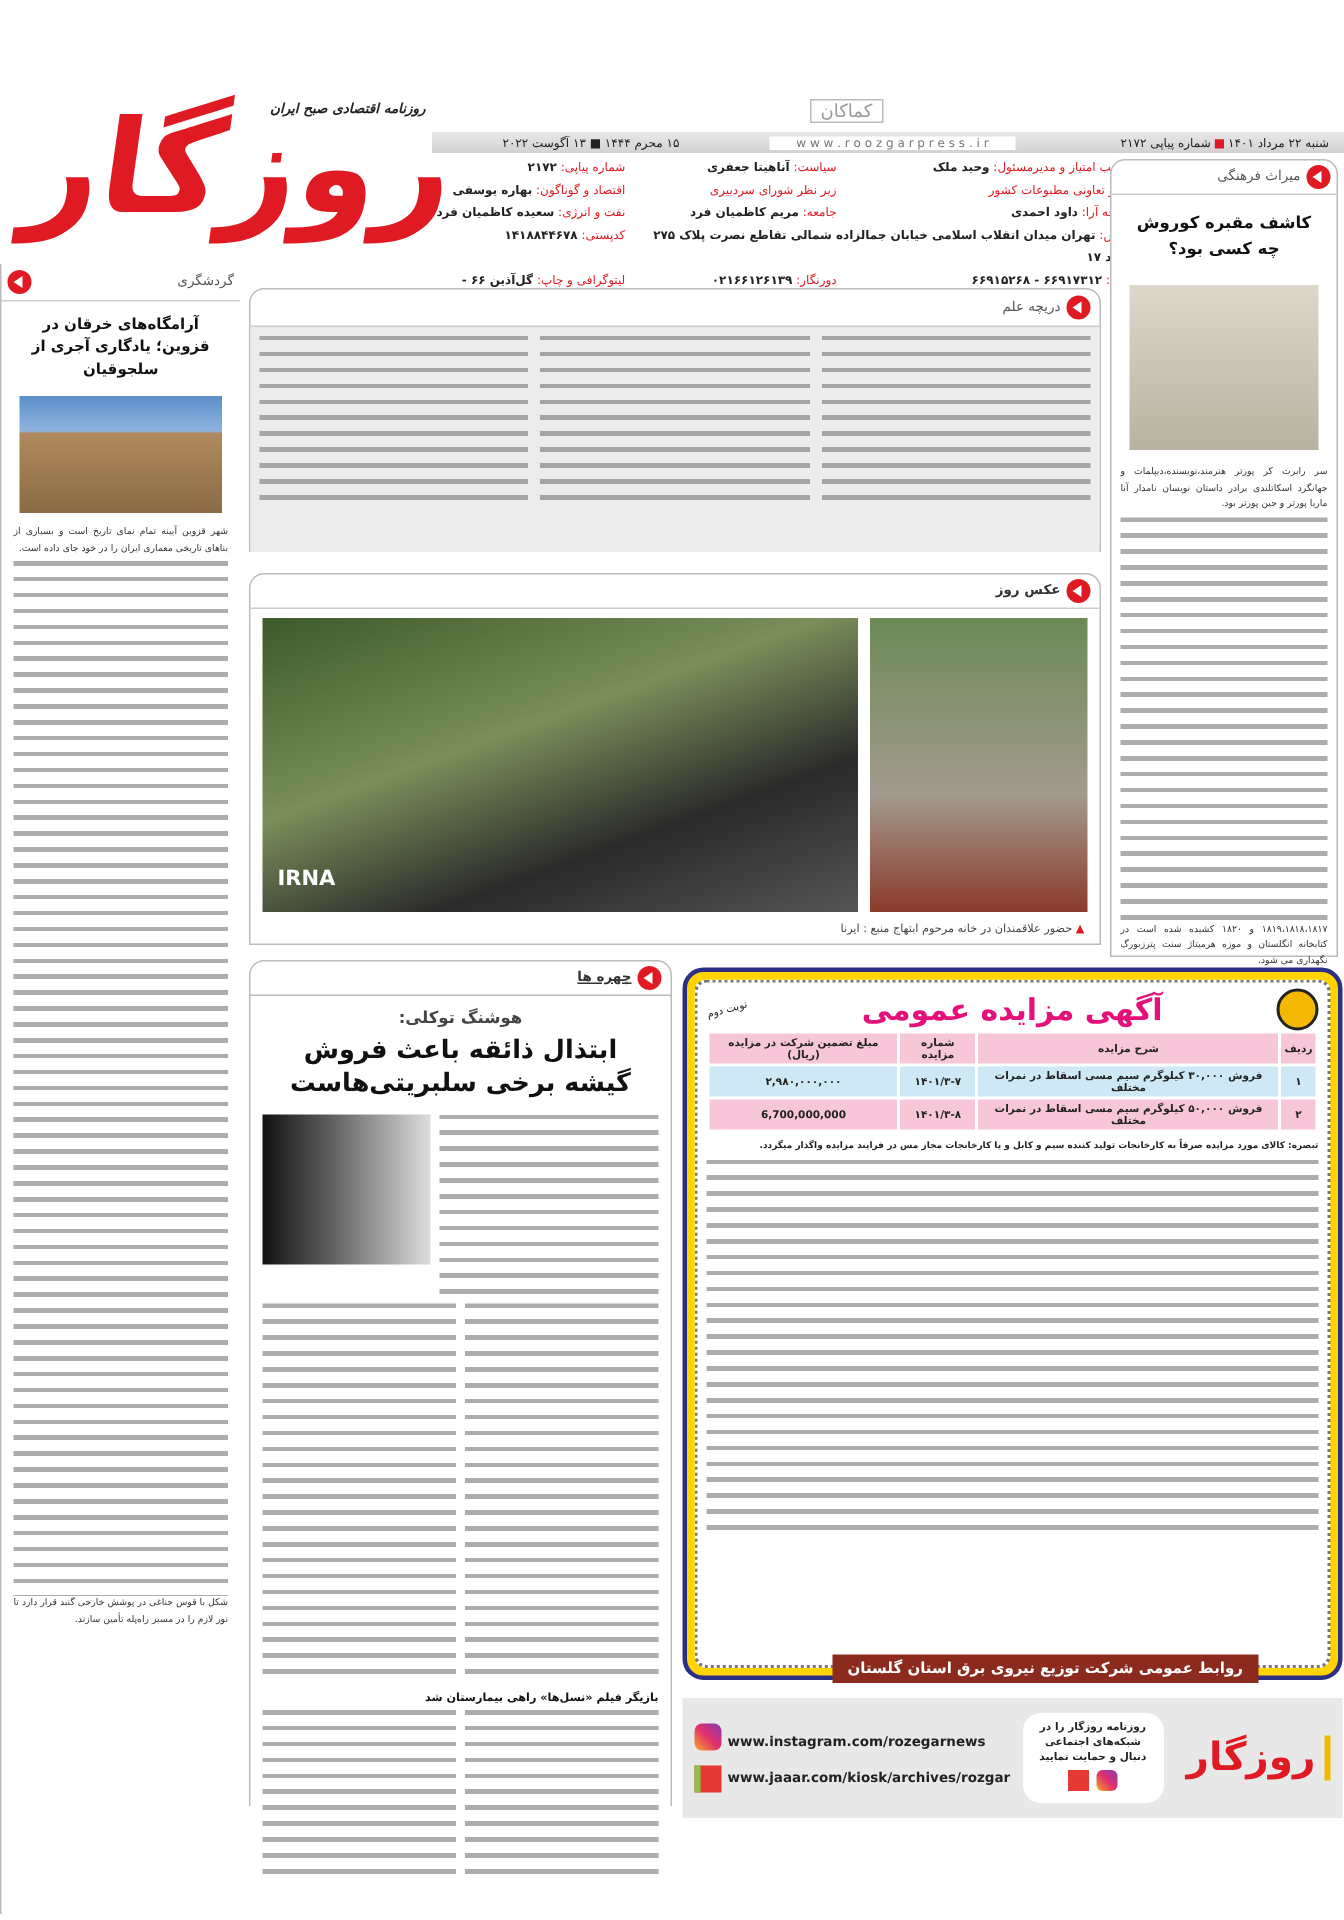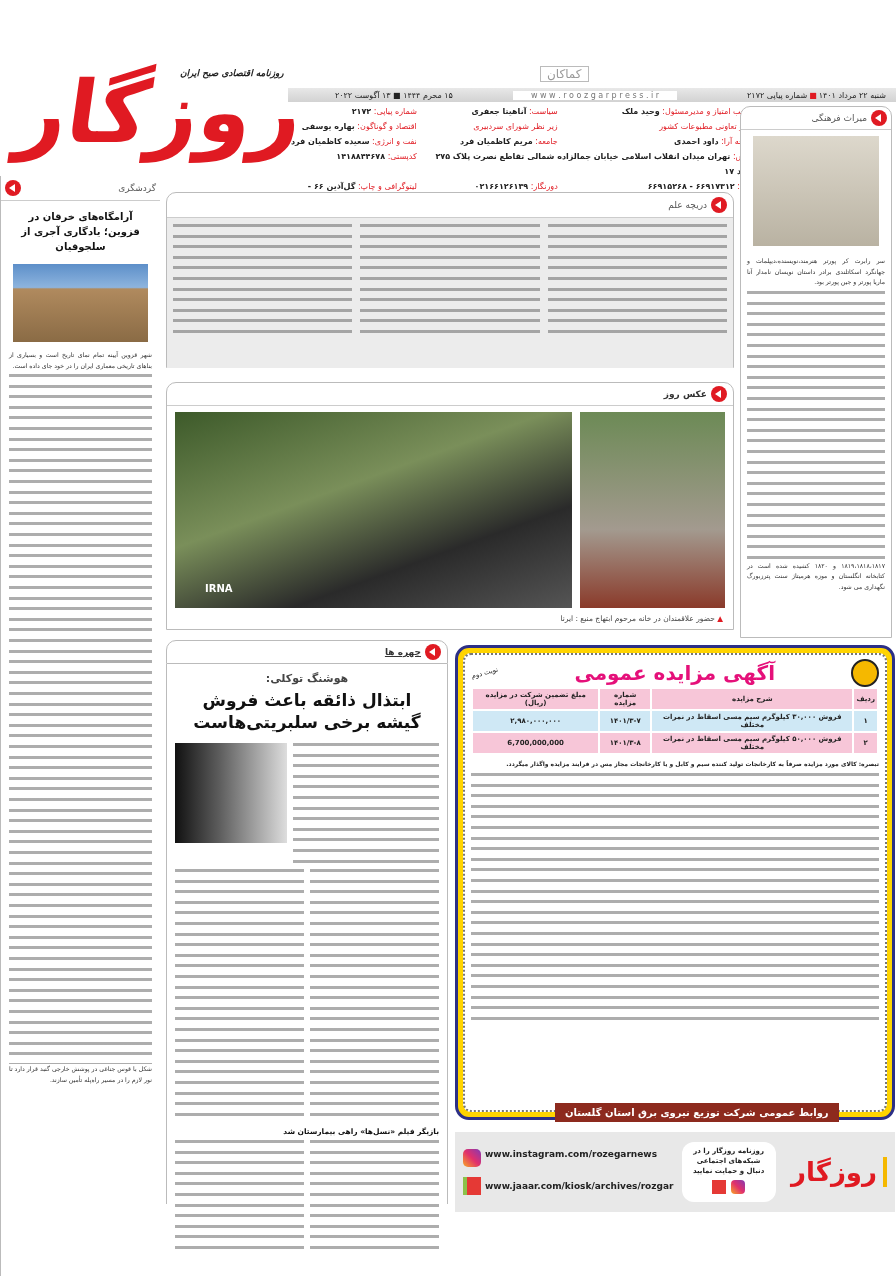--- a/index.html
+++ b/index.html
@@ -61,20 +61,21 @@
       <div><span class="lbl">لیتوگرافی و چاپ:</span> <b>گل‌آذین ۶۶ - ۶۶۷۹۱۳۶۵</b></div>
     </div>
   </div>
 </div>
 
 <div class="abs panel" style="left:740px;top:106px;width:152px;height:532px;">
   <div class="sec-head" style="padding:3px 4px;border-bottom:1px solid #ccc;">
     <span class="bullet"></span>
     <span>میراث فرهنگی</span>
   </div>
+  <div class="headline" style="font-size:11px;line-height:17px;padding:10px 14px;">کاشف مقبره کوروش چه کسی بود؟</div>
   <div class="photo" style="margin:6px 12px;height:110px;background:linear-gradient(#ddd8cc,#b9b2a2);"></div>
   <div class="txt" style="padding:4px 6px;height:330px;">
     <span>سر رابرت کر پورتر هنرمند،نویسنده،دیپلمات و جهانگرد اسکاتلندی برادر داستان نویسان نامدار آنا ماریا پورتر و جین پورتر بود.</span>
     <span class="filler" style="height:270px;margin-top:3px;"></span>
     <span>۱۸۱۹،۱۸۱۸،۱۸۱۷ و ۱۸۲۰ کشیده شده است در کتابخانه انگلستان و موزه هرمیتاژ سنت پترزبورگ نگهداری می شود.</span>
   </div>
 </div>
 
 <div class="abs panel" style="left:166px;top:192px;width:568px;height:176px;">
   <div class="sec-head" style="padding:4px 6px;border-bottom:1px solid #ccc;">
@@ -105,21 +106,21 @@
 </div>
 
 <div class="abs panel" style="left:166px;top:382px;width:568px;height:248px;">
   <div class="sec-head" style="padding:3px 6px;border-bottom:1px solid #ccc;">
     <span class="bullet"></span>
     <span style="font-weight:bold;color:#333;">عکس روز</span>
   </div>
   <div style="display:flex;gap:8px;padding:6px 8px;">
     <div class="photo" style="width:145px;height:196px;background:linear-gradient(#6c8a55,#a39a8f 60%,#8a3a2a);"></div>
     <div class="photo" style="flex:1;height:196px;position:relative;">
-      <span style="position:absolute;left:10px;bottom:14px;color:#fff;font-weight:bold;font-size:10px;margin-left:20px;">IRNA</span>
+      <span style="position:absolute;left:10px;bottom:14px;color:#fff;font-weight:bold;font-size:14px;">IRNA</span>
     </div>
   </div>
   <div style="padding:0 10px;font-size:7.5px;color:#444;">
     <span class="red">▲</span>
     <span>حضور علاقمندان در خانه مرحوم ابتهاج منبع : ایرنا</span>
   </div>
 </div>
 
 <div class="abs" style="left:166px;top:640px;width:282px;height:560px;">
   <div class="panel sec-head" style="padding:3px 6px;">
@@ -187,21 +188,21 @@
 <div class="abs social-box" style="left:455px;top:1132px;width:440px;height:80px;display:flex;align-items:center;padding:0 8px;gap:8px;">
   <div style="color:#e01a22;font-weight:900;font-size:26px;border-right:4px solid #f5b800;padding-right:6px;width:110px;">روزگار</div>
   <div style="background:#fff;border-radius:12px;padding:4px 6px;width:100px;text-align:center;">
     <div style="font-size:7px;font-weight:bold;line-height:10px;">روزنامه روزگار را در شبکه‌های اجتماعی دنبال و حمایت نمایید</div>
     <div style="margin-top:3px;">
       <span style="display:inline-block;width:14px;height:14px;border-radius:4px;background:linear-gradient(45deg,#f9a825,#e1306c,#833ab4);"></span>
       <span style="display:inline-block;width:14px;height:14px;background:#e53935;"></span>
     </div>
   </div>
   <div style="flex:1;direction:ltr;font-size:9px;font-weight:bold;">
-    <div style="display:flex;align-items:flex-start;gap:4px;margin-bottom:10px;">
+    <div style="display:flex;align-items:flex-end;gap:4px;margin-bottom:10px;">
       <span style="width:18px;height:18px;border-radius:5px;background:linear-gradient(45deg,#f9a825,#e1306c,#833ab4);display:inline-block;"></span>
       <span>www.instagram.com/rozegarnews</span>
     </div>
     <div style="display:flex;align-items:center;gap:4px;">
       <span style="width:18px;height:18px;background:#e53935;display:inline-block;border-left:4px solid #8bc34a;"></span>
       <span>www.jaaar.com/kiosk/archives/rozgar</span>
     </div>
   </div>
 </div>
 

